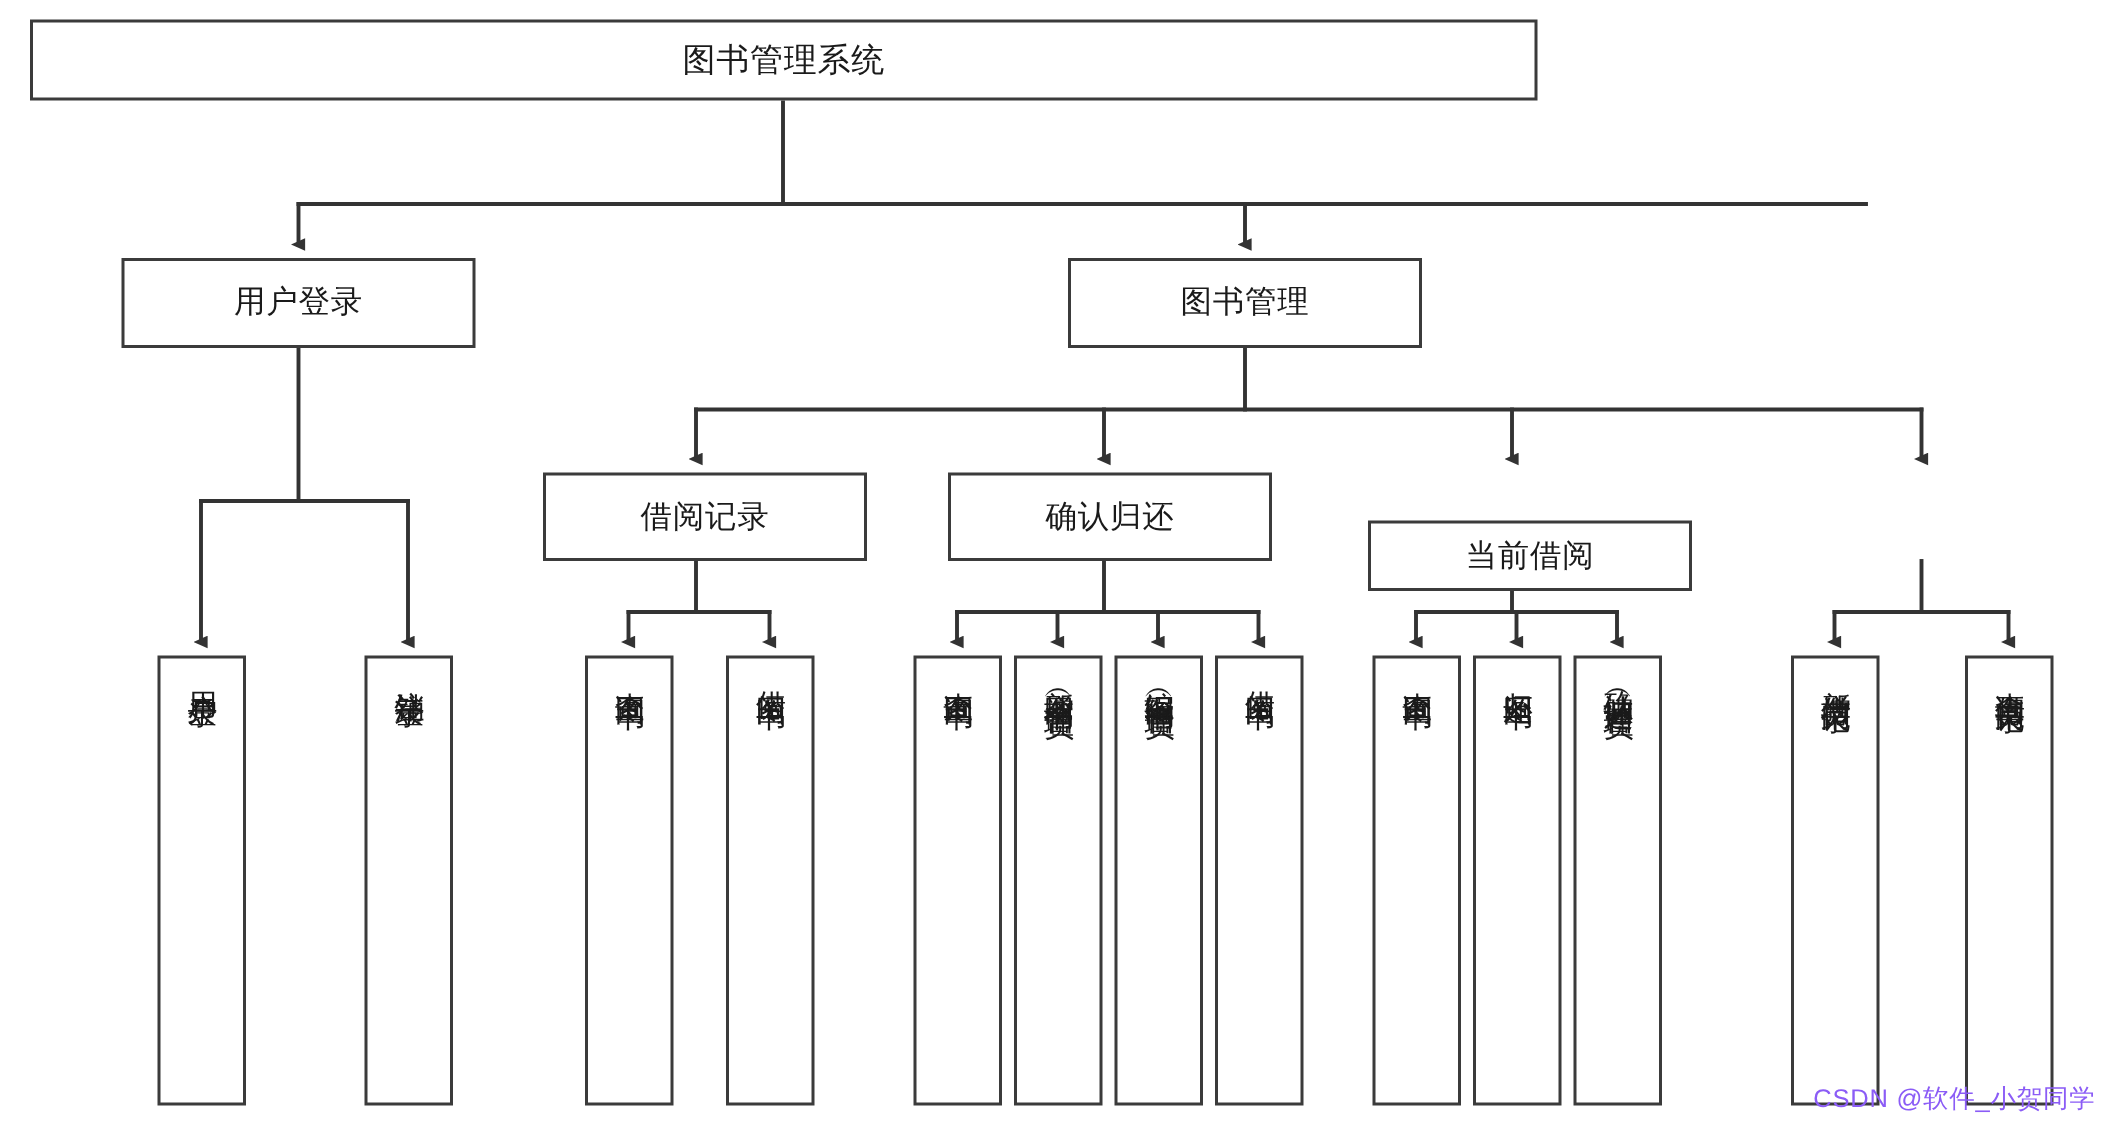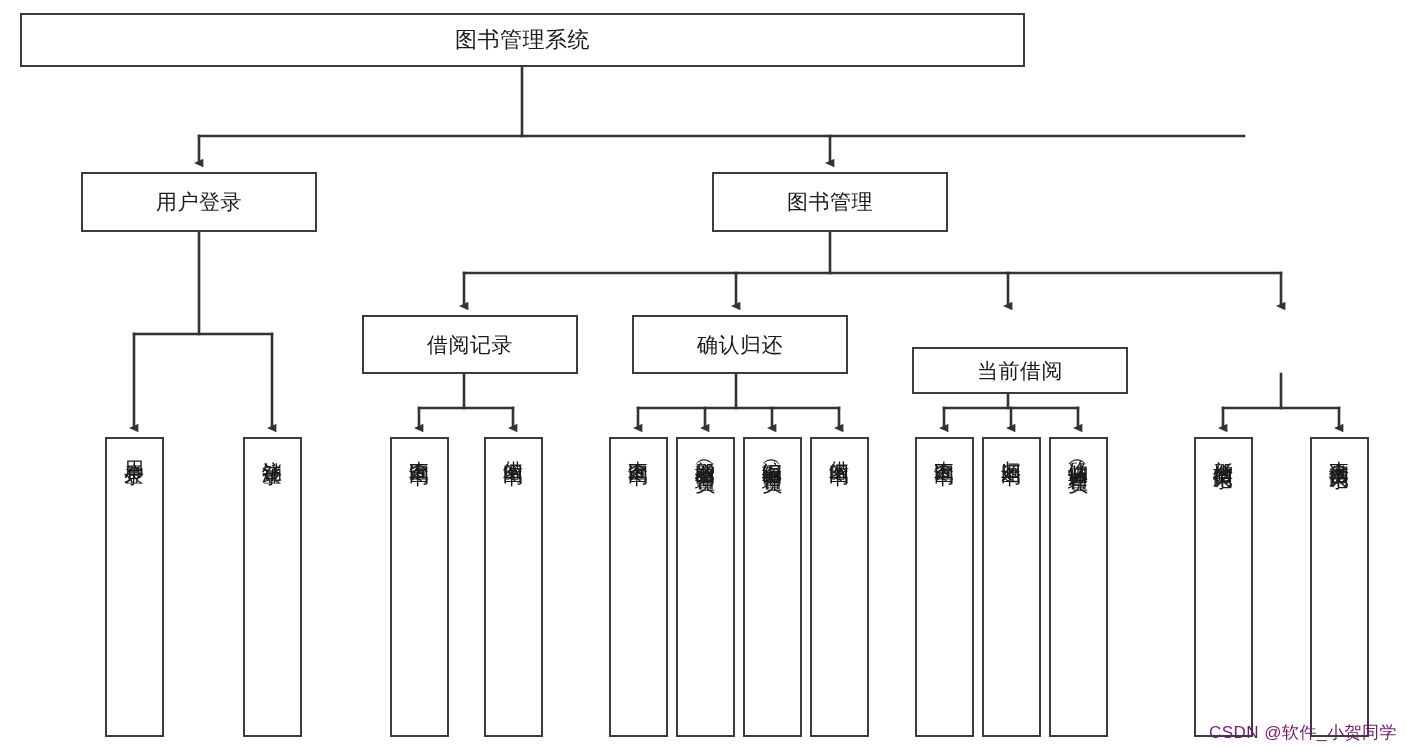--- a/index.html
+++ b/index.html
@@ -58,21 +58,21 @@
     line-height: 1;
   }
   .node.root .node-label {
     font-size: 22px;
   }
   .watermark {
     position: absolute;
     right: 8px;
     bottom: 3px;
     font-size: 17px;
-    color: #701a75;
+    color: #8b5cf6;
     white-space: nowrap;
     letter-spacing: 0.5px;
   }
 </style>
 </head>
 <body>
 
 <div id="diagram-root">
 
   <svg class="connectors" viewBox="0 0 1405 747">

